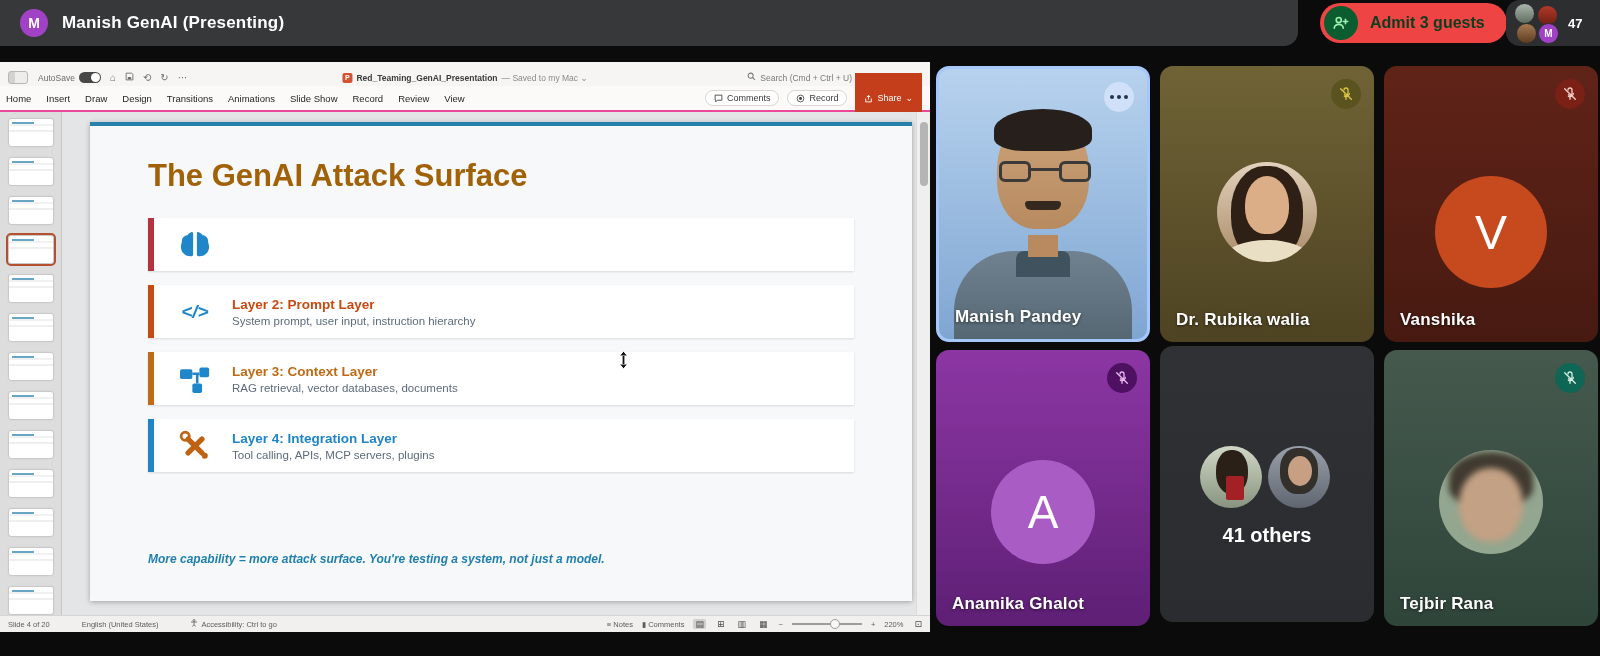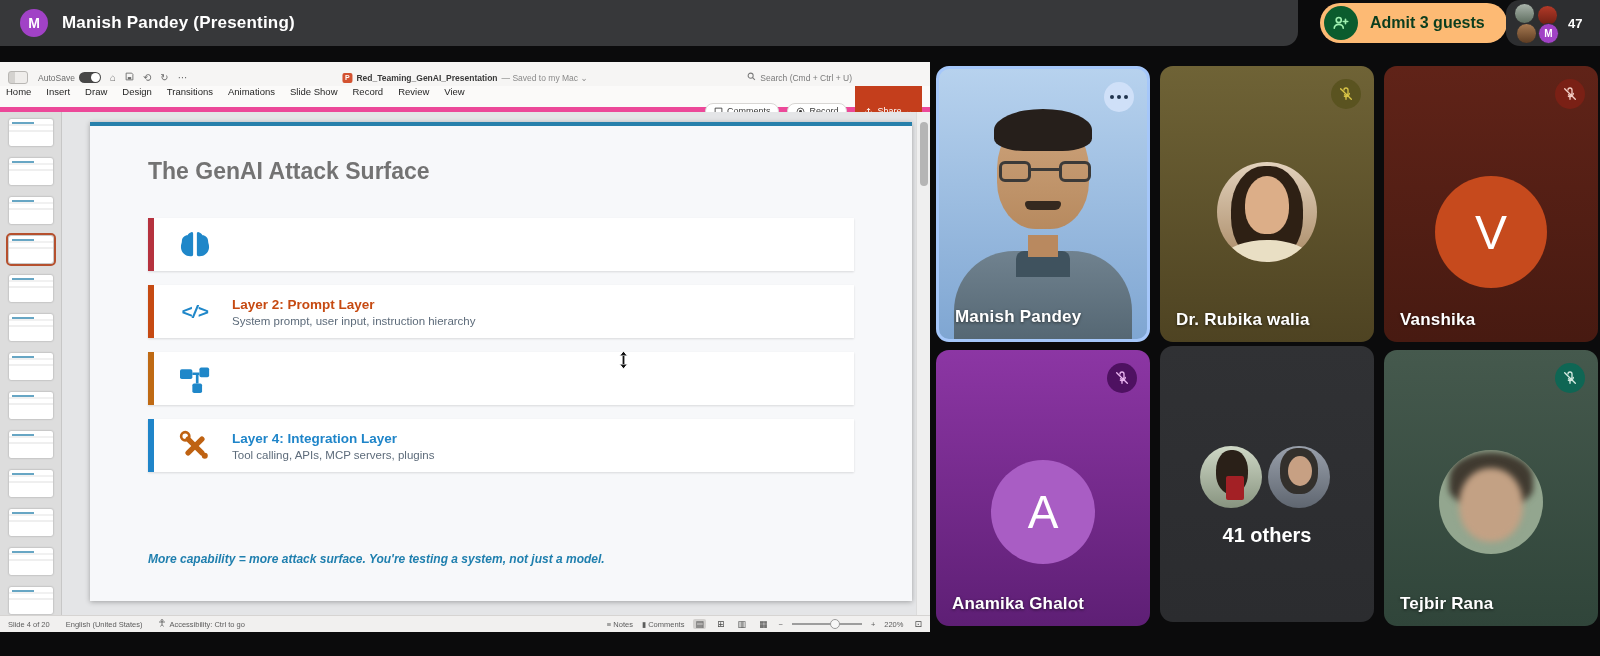--- a/index.html
+++ b/index.html
@@ -8,21 +8,21 @@
 
   
   #topbar { position:absolute; left:0; top:0; width:1600px; height:48px; }
   .presenter-pill { position:absolute; left:0; top:0; width:1298px; height:46px;
     background:#37383a; border-radius:0 0 14px 0; display:flex; align-items:center; }
   .presenter-avatar { width:28px; height:28px; border-radius:50%; background:#a142c6;
     color:#fff; font-size:14px; font-weight:bold; display:flex; align-items:center;
     justify-content:center; margin-left:20px; }
   .presenter-name { color:#fff; font-size:17px; font-weight:bold; margin-left:14px; letter-spacing:.2px; }
   .admit-pill { position:absolute; left:1320px; top:3px; height:40px; padding:0 22px 0 4px;
-    background:#fdba74; border-radius:20px; display:flex; align-items:center; gap:12px; cursor:pointer; }
+    background:#ef4444; border-radius:20px; display:flex; align-items:center; gap:12px; cursor:pointer; }
   .admit-icon-wrap { width:34px; height:34px; border-radius:50%; background:#0b5c2e;
     display:flex; align-items:center; justify-content:center; }
   .admit-label { color:#0b3d1e; font-size:16px; font-weight:bold; }
   .people-cluster { position:absolute; left:1506px; top:0; width:110px; height:46px;
     background:#2d2e30; border-radius:14px 0 0 14px; display:flex; align-items:center; padding-left:8px; }
   .cluster-grid { position:relative; width:46px; height:40px; }
   .mini-av { position:absolute; width:21px; height:21px; border-radius:50%; border:1px solid #2d2e30; }
   .mini-av.a1 { left:0; top:0; background:linear-gradient(180deg,#aab4ab,#5f6e60); }
   .mini-av.a2 { left:23px; top:2px; background:linear-gradient(180deg,#b23a28,#6e1f14); }
   .mini-av.a3 { left:2px; top:20px; background:linear-gradient(180deg,#a77a52,#5d3c22); }
@@ -41,62 +41,62 @@
   .switch::after { content:""; position:absolute; right:1px; top:1px; width:9px; height:9px;
     border-radius:50%; background:#fff; }
   .tb-ico { margin-left:9px; color:#6e6e6e; font-size:10px; line-height:1; }
   .doc-center { position:absolute; left:50%; transform:translateX(-50%); display:flex; align-items:center; gap:4px; }
   .ppt-badge { width:10px; height:10px; border-radius:2px; background:#d35230; color:#fff; font-size:7px;
     font-weight:bold; display:flex; align-items:center; justify-content:center; }
   .doc-title { color:#3a3a3a; font-weight:bold; }
   .doc-saved { color:#8a8a8a; }
   .tb-search { position:absolute; right:78px; display:flex; align-items:center; gap:4px; color:#7a7a7a; }
   .ppt-menubar { position:absolute; left:0; top:24px; width:930px; height:26px; background:#fbfaf9;
-    border-bottom:5px solid #ec4899; display:flex; align-items:flex-start; }
+    border-bottom:2px solid #ec4899; display:flex; align-items:center; }
   .menu-items { display:flex; gap:15px; margin-left:6px; font-size:9.5px; color:#262626; }
   .menu-items span { cursor:pointer; }
   .menu-actions { position:absolute; right:8px; display:flex; align-items:center; gap:8px; font-size:9px; }
   .pill-btn { border:1px solid #d8d6d4; border-radius:10px; background:#fff; padding:2px 8px;
     color:#3a3a3a; display:flex; align-items:center; gap:4px; cursor:pointer; }
   .share-btn { background:#c43e1c; color:#fff; border-radius:0; padding:20px 9px;
     display:flex; align-items:center; gap:4px; cursor:pointer; }
 
   .thumb-panel { position:absolute; left:0; top:50px; width:62px; height:503px; background:#dddddd;
     border-right:1px solid #c7c7c7; overflow:hidden; padding-top:7px; }
   .thumb { width:44px; height:27px; background:#fff; border-radius:2px; margin:0 auto 12px auto;
     box-shadow:0 0 2px rgba(0,0,0,.35); position:relative; cursor:pointer;
     background-image:linear-gradient(180deg,#fff 0 5px,#f1f1f1 5px 7px,#fff 7px 11px,#efefef 11px 13px,#fff 13px);}
   .thumb::before { content:""; position:absolute; left:3px; top:3px; width:22px; height:2px; background:#2780ab; opacity:.7; }
   .thumb.sel { outline:2px solid #b5502e; outline-offset:1px; }
 
   .canvas { position:absolute; left:62px; top:50px; width:854px; height:503px; background:#e4e5e7; }
   .slide { position:absolute; left:28px; top:10px; width:822px; height:479px; background:#f7f8fa;
     box-shadow:0 1px 5px rgba(0,0,0,.3); }
   .slide::before { content:""; position:absolute; left:0; top:0; width:100%; height:4px; background:#2780ab; }
-  .slide-title { position:absolute; left:58px; top:36px; font-size:23px; font-weight:bold; color:#737373;
+  .slide-title { position:absolute; left:58px; top:36px; font-size:31px; font-weight:bold; color:#a16207;
     font-family:"Liberation Sans","DejaVu Sans",sans-serif; }
   .layers { position:absolute; left:58px; top:96px; width:706px; }
   .layer-row { height:53px; margin-bottom:14px; display:flex; background:#fff;
     border-left:6px solid var(--accent); box-shadow:0 1px 2px rgba(0,0,0,.12); align-items:center; }
   .layer-icon { width:38px; height:38px; margin-left:22px; flex:0 0 38px; display:flex;
     align-items:center; justify-content:center; color:var(--icon-color); }
   .layer-text { margin-left:18px; }
   .layer-title { font-size:13.5px; font-weight:bold; color:var(--accent); }
   .layer-sub { font-size:11.5px; color:#5d6b7a; margin-top:3px; }
   .footnote { position:absolute; left:58px; top:430px; font-size:12px; font-style:italic;
     font-weight:bold; color:#1f7fae; }
   .code-glyph { font-size:19px; font-weight:bold; font-style:italic; }
 
   .vscroll { position:absolute; right:0; top:50px; width:14px; height:503px; background:#efefef;
     border-left:1px solid #dcdcdc; }
   .vscroll .vthumb { position:absolute; left:3px; top:10px; width:8px; height:64px; border-radius:4px; background:#b5b5b5; }
 
   .ppt-statusbar { position:absolute; left:0; bottom:0; width:930px; height:17px; background:#f1f0ef;
     border-top:1px solid #d6d4d2; display:flex; align-items:center; font-size:7.5px; color:#5c5c5c; }
-  .sb-left { display:flex; gap:16px; margin-left:8px; align-items:center; }
+  .sb-left { display:flex; gap:32px; margin-left:8px; align-items:center; }
   .sb-right { position:absolute; right:6px; display:flex; gap:9px; align-items:center; }
   .view-ico { font-size:9px; color:#4c4c4c; padding:0 2px; cursor:pointer; }
   .view-ico.sel { background:#d2d0ce; border-radius:2px; }
   .zoom-track { width:70px; height:2px; background:#9d9d9d; position:relative; }
   .zoom-knob { position:absolute; left:38px; top:-4px; width:10px; height:10px; border-radius:50%;
     background:#f7f7f7; border:1px solid #9a9a9a; }
 
   
   #cursor { position:absolute; left:617px; top:351px; width:13px; height:18px; z-index:50; }
 
@@ -149,21 +149,21 @@
   .o2-face { position:absolute; left:20px; top:10px; width:24px; height:30px; border-radius:50%; background:#c7a083; }
   .others-label { position:absolute; left:0; top:178px; width:100%; text-align:center; color:#fff;
     font-size:20px; font-weight:bold; }
 </style>
 </head>
 <body>
 
 <div id="topbar">
   <div class="presenter-pill">
     <div class="presenter-avatar">M</div>
-    <div class="presenter-name">Manish Pandey (Presenting)</div>
+    <div class="presenter-name">Manish GenAI (Presenting)</div>
   </div>
   <div class="admit-pill">
     <span class="admit-icon-wrap">
       <svg width="18" height="18" viewBox="0 0 24 24" fill="none" stroke="#9ff0b0" stroke-width="2.2" stroke-linecap="round">
         <circle cx="9" cy="8" r="3.4"></circle>
           <path d="M3 19c0-3.2 2.8-5.2 6-5.2s6 2 6 5.2"></path>
           <path d="M18 7v6M15 10h6"></path>
       </svg>
     </span>
     <span class="admit-label">Admit 3 guests</span>
@@ -291,20 +291,24 @@
 
         <div class="layer-row" style="--accent: #bf6a14; --icon-color: #1f87c9;">
           <div class="layer-icon">
             <svg width="32" height="30" viewBox="0 0 36 34">
               <rect x="1" y="6" width="14" height="11" rx="2" fill="currentColor"></rect>
               <rect x="23" y="4" width="11" height="11" rx="2" fill="currentColor"></rect>
               <rect x="15" y="22" width="11" height="11" rx="2" fill="currentColor"></rect>
               <path d="M15 11h8M20.5 11v11" stroke="currentColor" stroke-width="3" fill="none"></path>
             </svg>
           </div>
+          <div class="layer-text">
+            <div class="layer-title">Layer 3: Context Layer</div>
+            <div class="layer-sub">RAG retrieval, vector databases, documents</div>
+          </div>
         </div>
 
         <div class="layer-row" style="--accent: #1f85c9; --icon-color: #bf6212;">
           <div class="layer-icon">
             <svg width="34" height="32" viewBox="0 0 36 36">
               <rect x="4" y="15" width="28" height="6" rx="3" fill="currentColor" transform="rotate(45 18 18)"></rect>
               <rect x="4" y="15" width="28" height="6" rx="3" fill="currentColor" transform="rotate(-45 18 18)"></rect>
               <circle cx="7" cy="7" r="4.6" fill="none" stroke="currentColor" stroke-width="3"></circle>
               <circle cx="29" cy="29" r="3.4" fill="currentColor"></circle>
             </svg>

